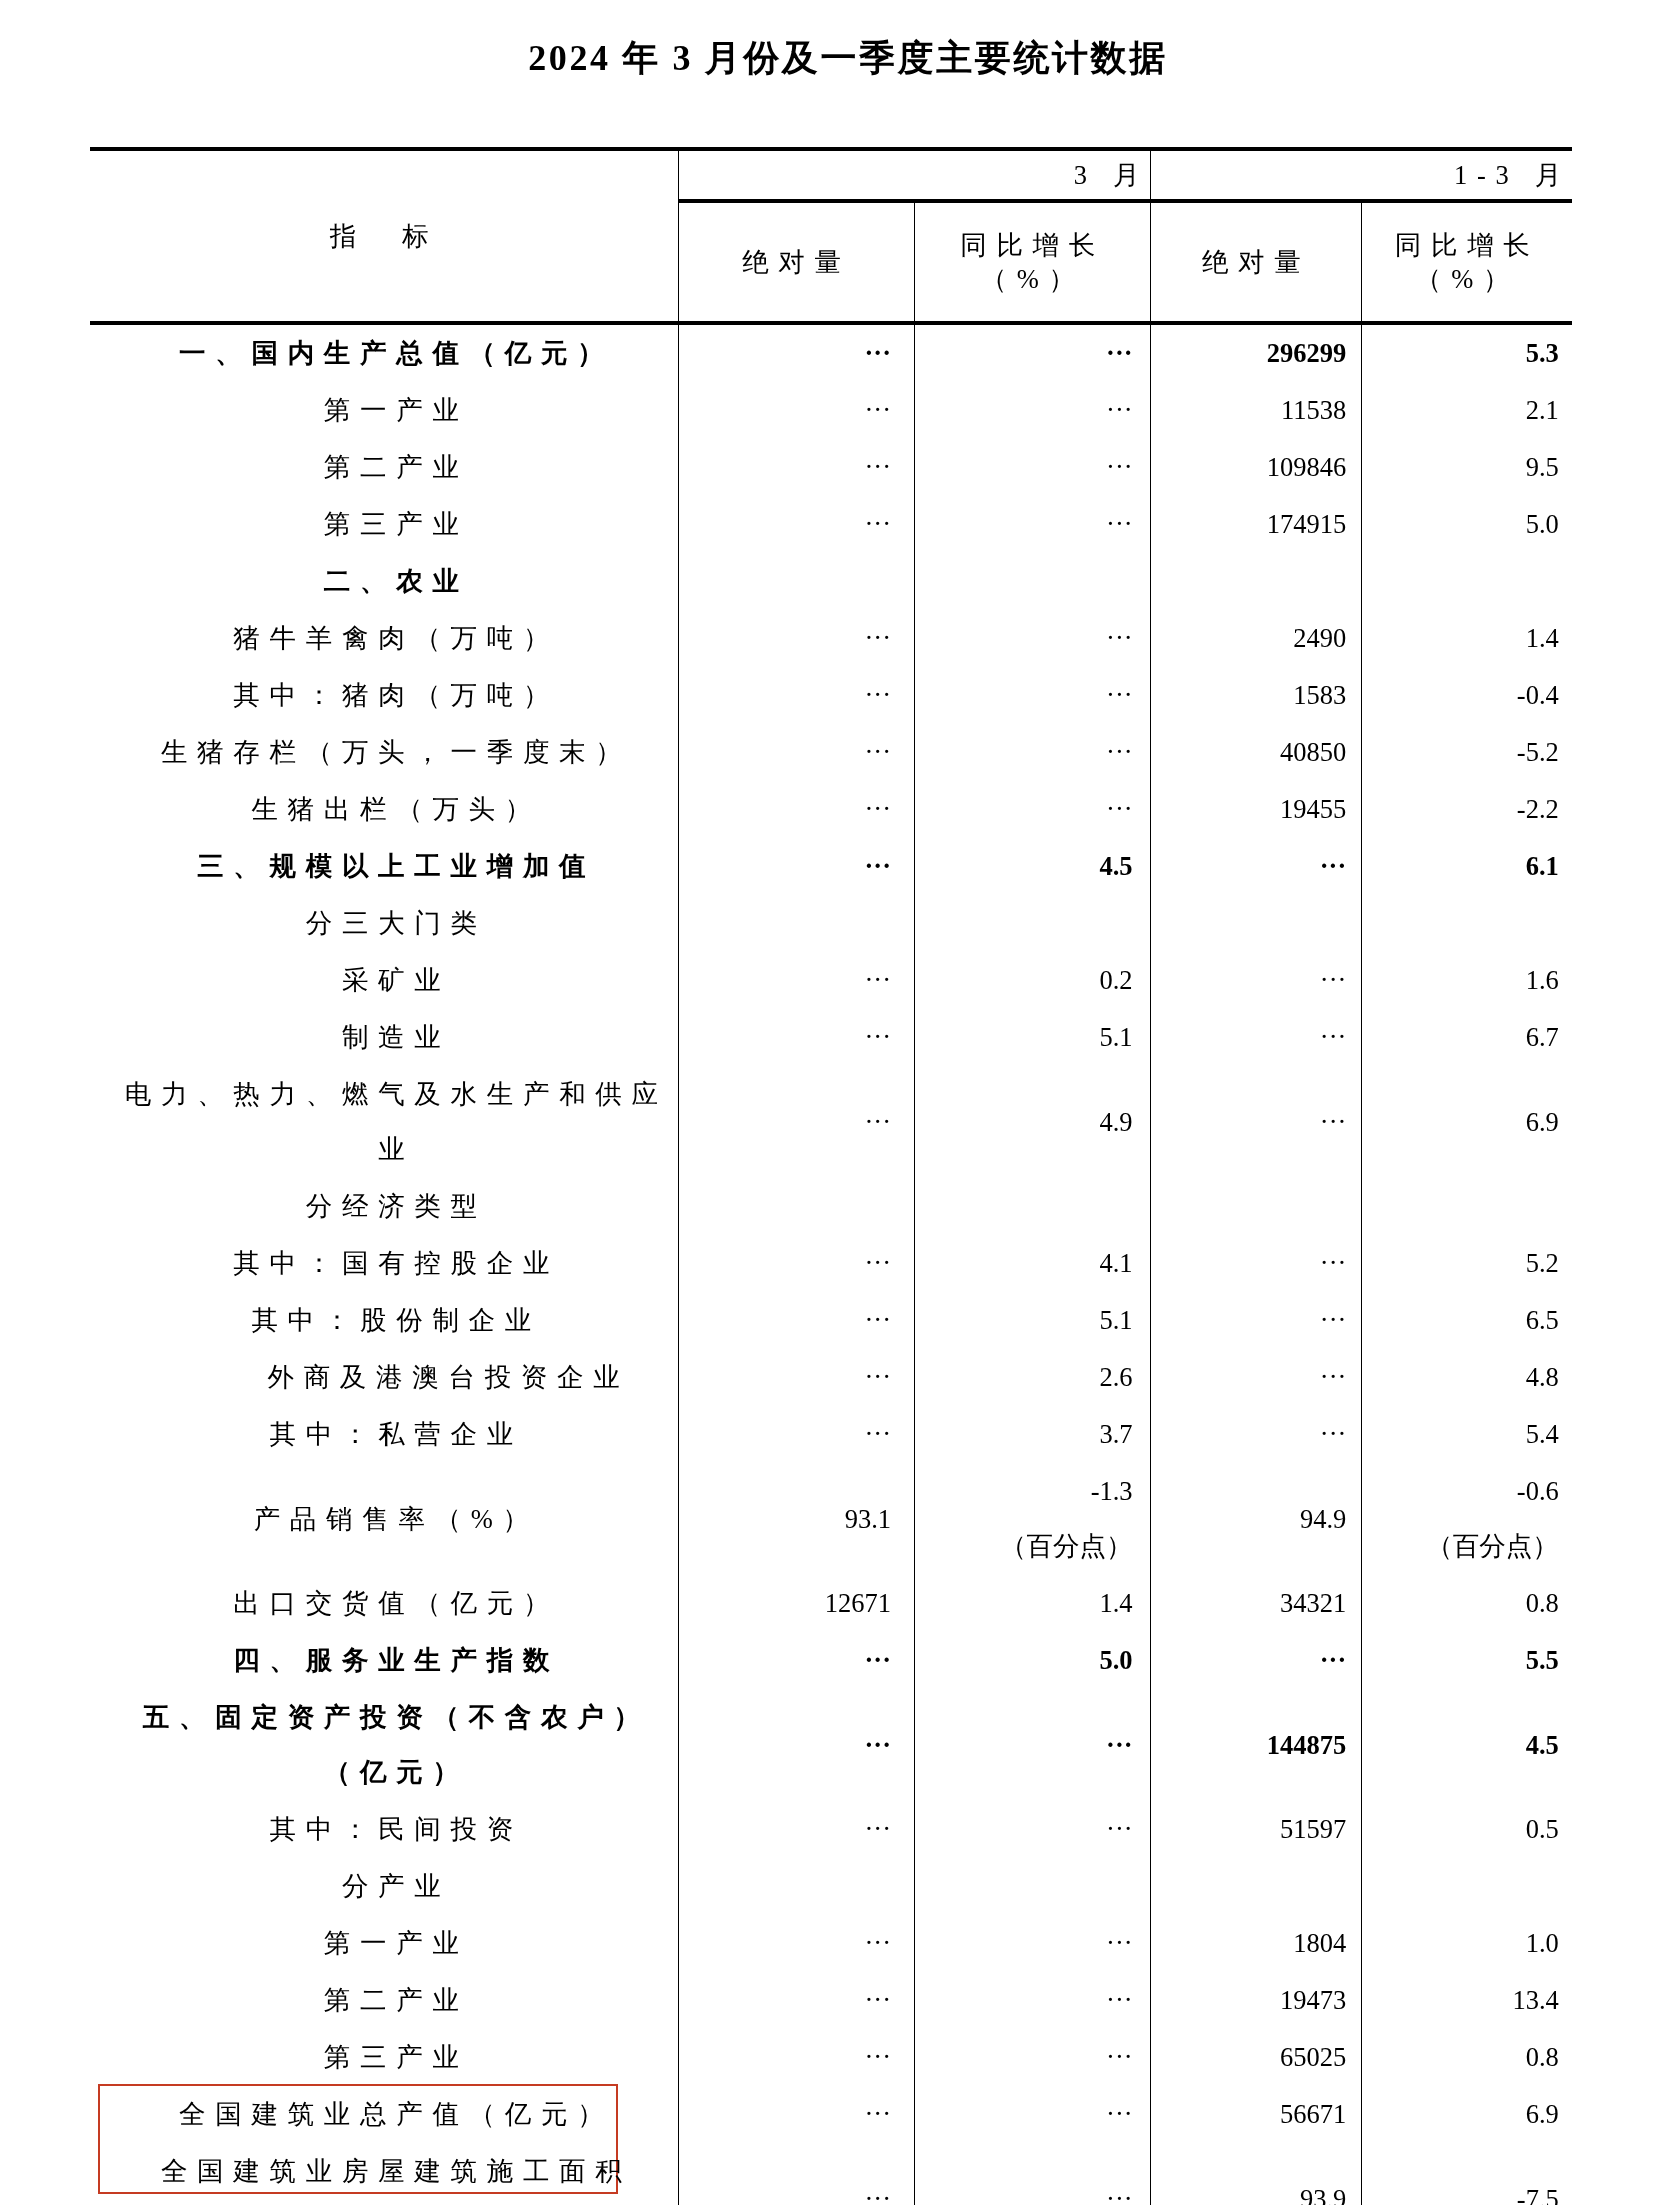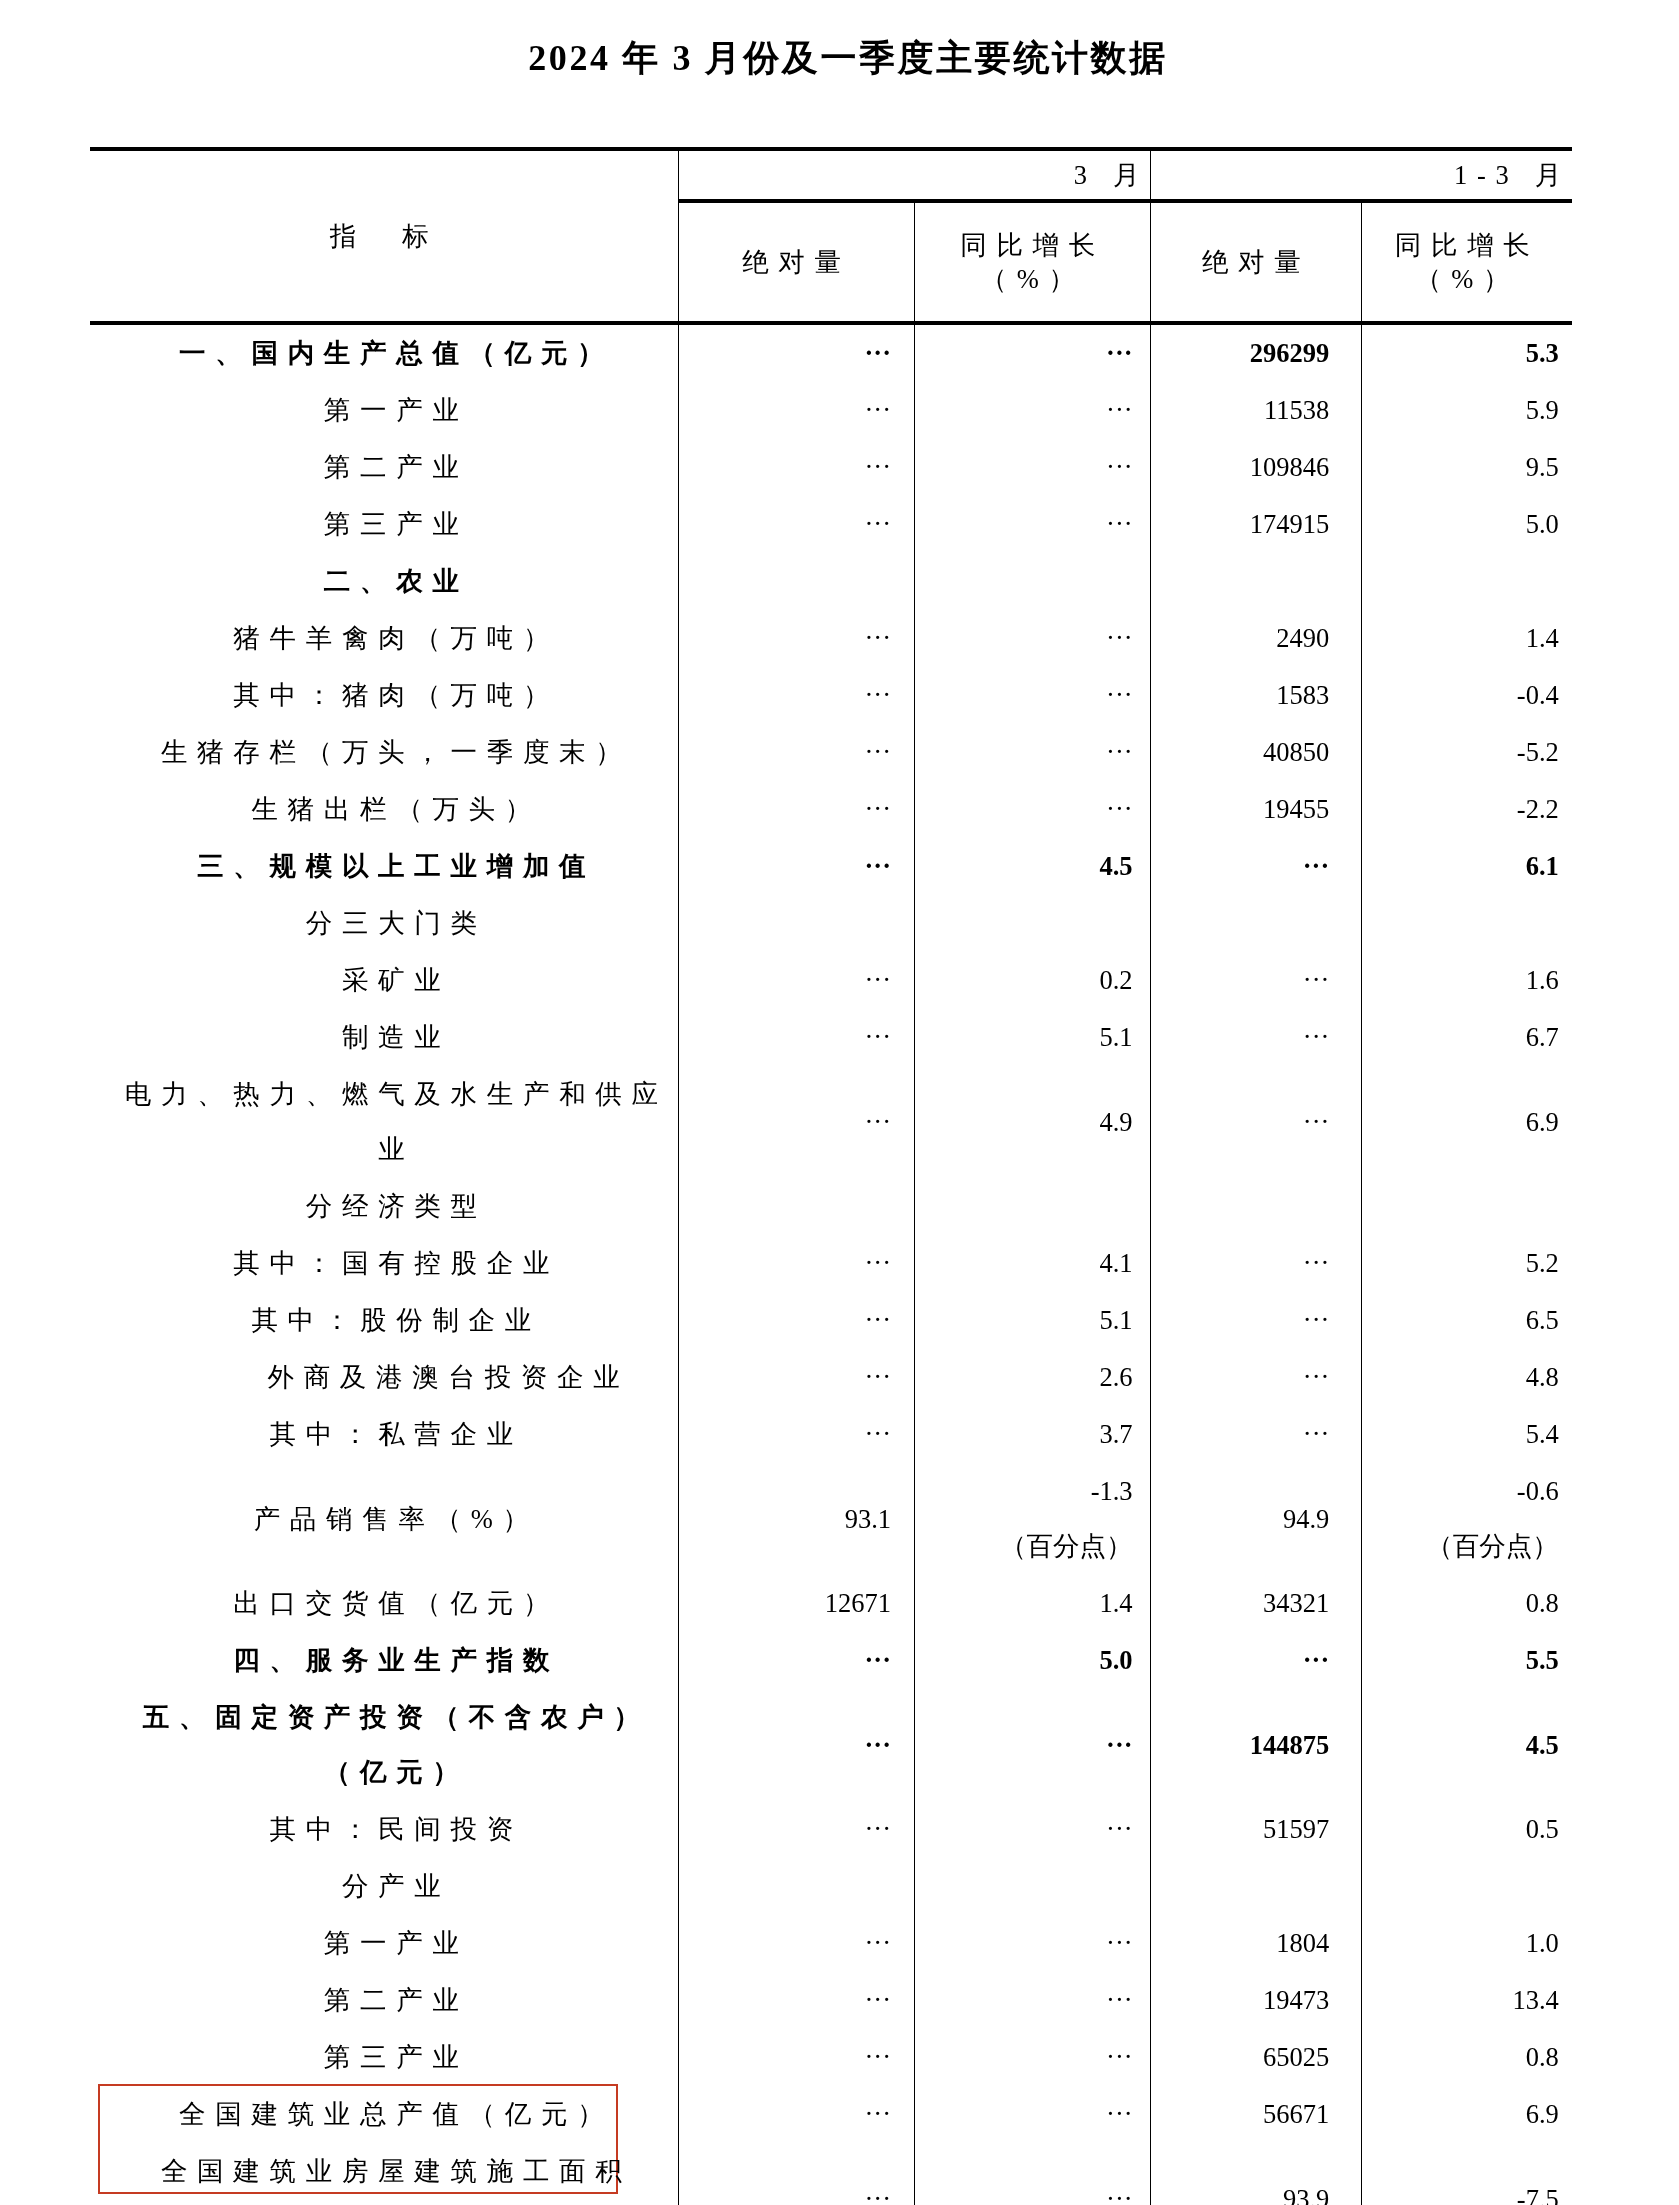--- a/index.html
+++ b/index.html
@@ -63,21 +63,21 @@
   }
   td.num {
     text-align: right;
     font-size: 26.5px;
     letter-spacing: 0;
     line-height: 55px;
     white-space: pre-line;
   }
   td.c2 { padding-right: 23px; }
   td.c3 { padding-right: 17.6px; }
-  td.c4 { padding-right: 32px; }
+  td.c4 { padding-right: 15px; }
   td.c5 { padding-right: 13.2px; }
   tr.bold td { font-weight: bold; }
   tr.indent td.lab { padding-left: 130px; }
   .red-box {
     position: absolute;
     left: 8px;
     top: -1.8px;
     width: 520px;
     height: 110px;
     border: 2.2px solid #c53b22;
@@ -121,21 +121,21 @@
             <td class="num c2 v">···</td>
             <td class="num c3 v">···</td>
             <td class="num c4 v">296299</td>
             <td class="num c5 v">5.3</td>
           </tr>
           <tr class="h1">
             <td class="lab">第一产业</td>
             <td class="num c2 v">···</td>
             <td class="num c3 v">···</td>
             <td class="num c4 v">11538</td>
-            <td class="num c5 v">5.9</td>
+            <td class="num c5 v">2.1</td>
           </tr>
           <tr class="h1">
             <td class="lab">第二产业</td>
             <td class="num c2 v">···</td>
             <td class="num c3 v">···</td>
             <td class="num c4 v">109846</td>
             <td class="num c5 v">9.5</td>
           </tr>
           <tr class="h1">
             <td class="lab">第三产业</td>

